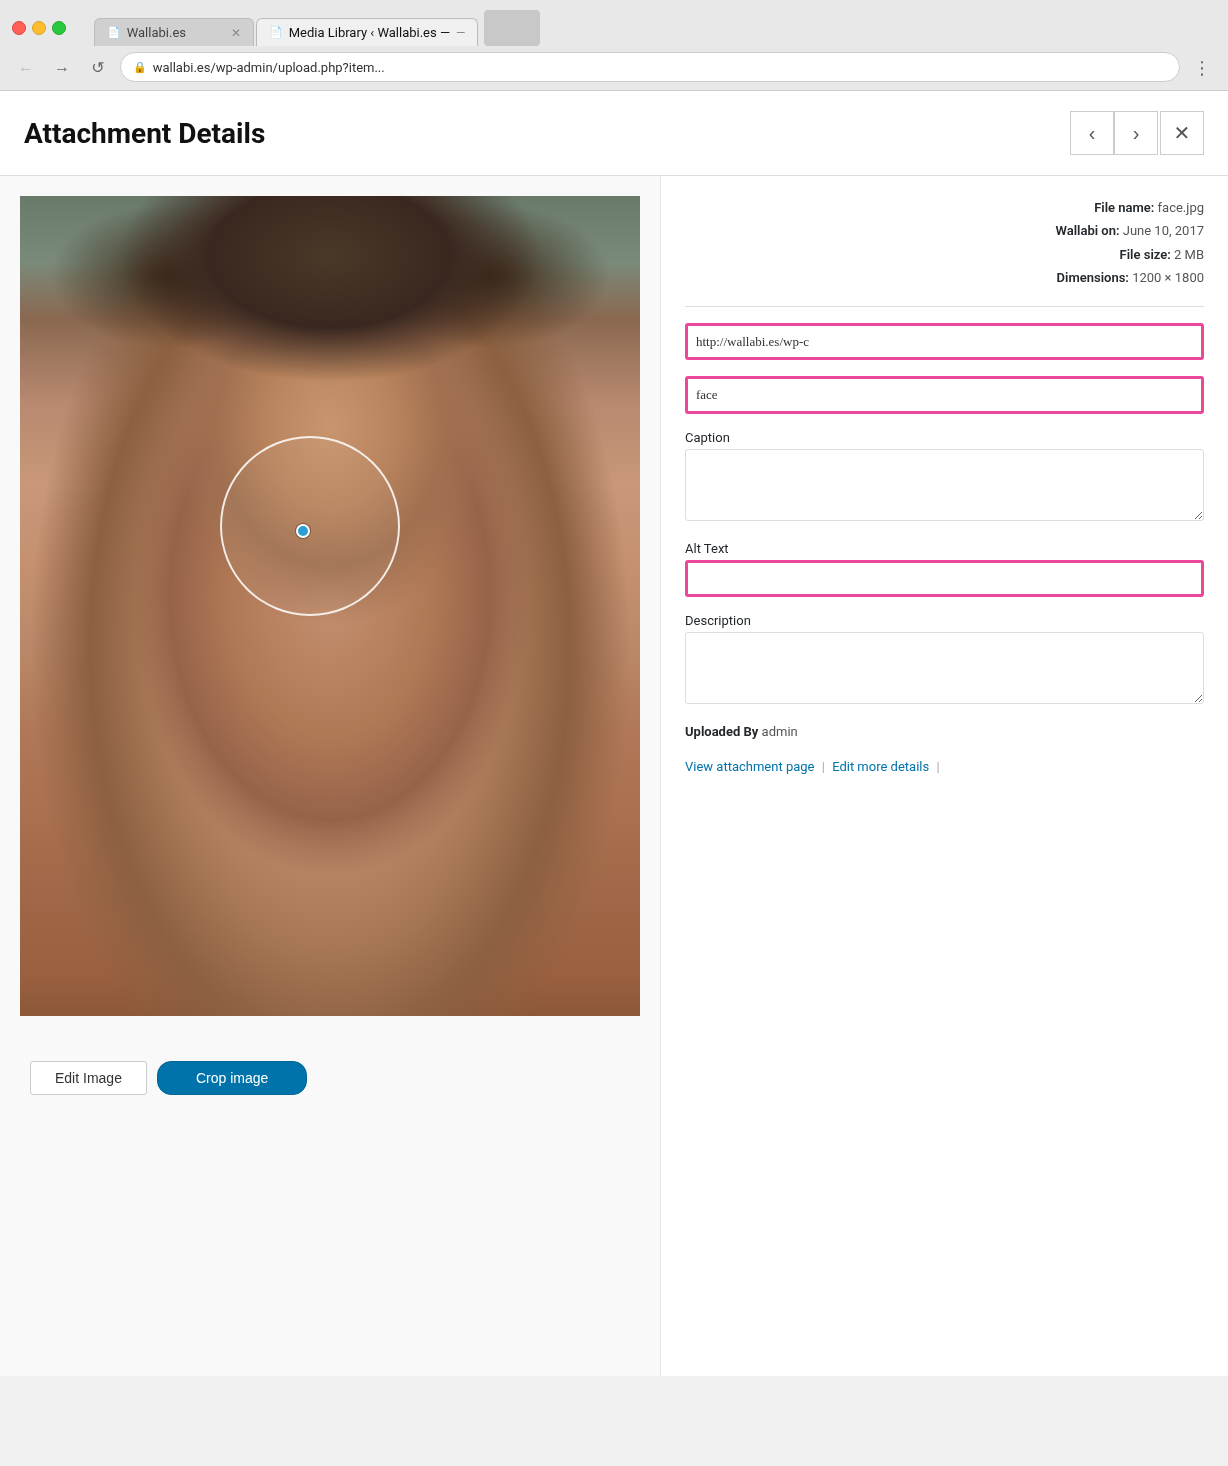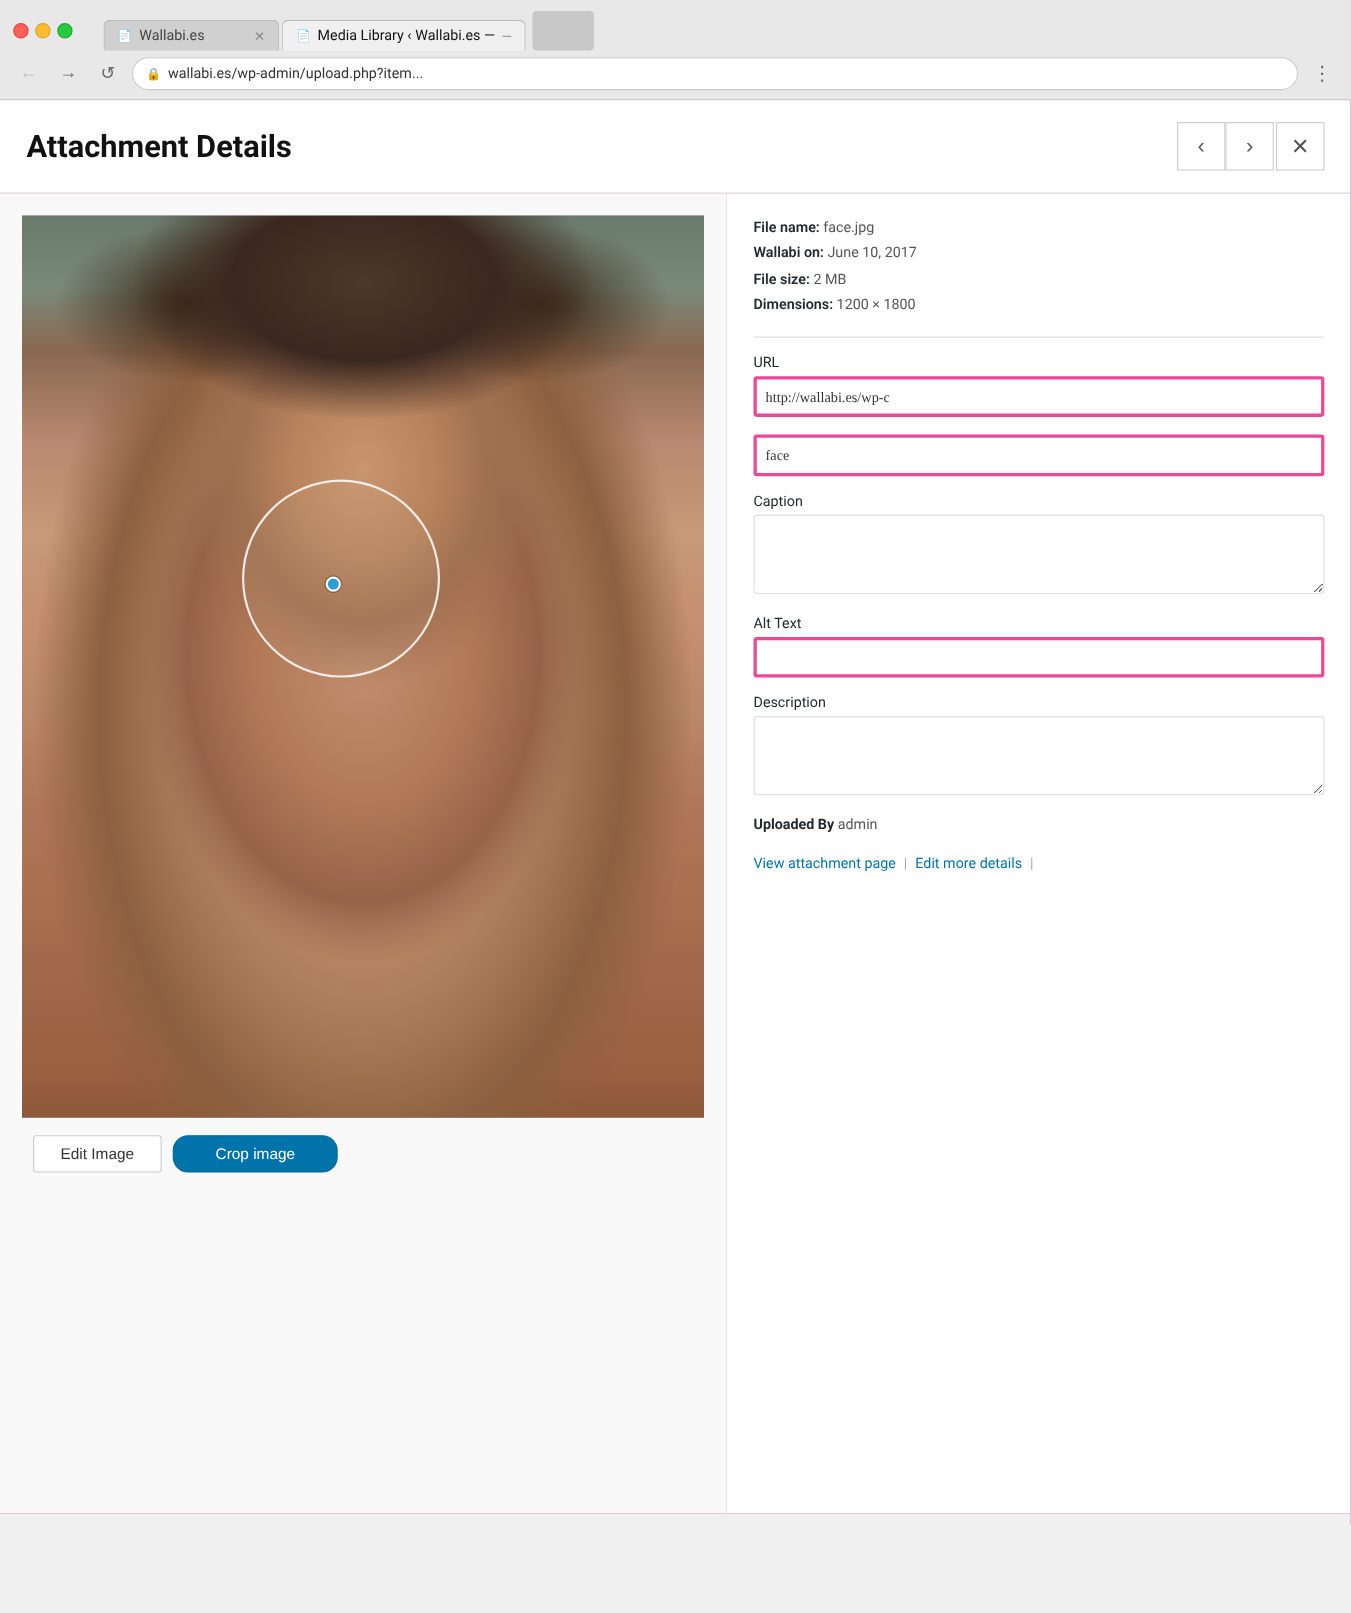--- a/index.html
+++ b/index.html
@@ -105,21 +105,21 @@
     .menu-btn {
       width: 28px; height: 28px;
       display: flex; align-items: center; justify-content: center;
       font-size: 18px;
       color: #666;
       cursor: pointer;
     }
 
     
     .main-window {
-      background: #be185d;
+      background: #0369a1;
       margin: 0;
     }
 
     .panel-header {
       display: flex;
       align-items: center;
       padding: 20px 24px;
       border-bottom: 1px solid #ddd;
       background: white;
     }
@@ -161,20 +161,21 @@
 
     
     .image-panel {
       width: 660px;
       flex-shrink: 0;
       display: flex;
       flex-direction: column;
       align-items: flex-end;
       padding: 20px;
       background: #f9f9f9;
+      gap: 29px;
     }
 
     .image-container {
       position: relative;
       width: 620px;
       height: 820px;
       overflow: hidden;
       background: #555;
     }
 
@@ -275,20 +276,21 @@
       padding: 20px 24px;
       background: white;
       border-left: 1px solid #e5e5e5;
     }
 
     .file-meta {
       font-size: 13px;
       line-height: 1.8;
       color: #555;
       margin-bottom: 16px;
+      text-align: right;
     }
     .file-meta strong {
       font-weight: 600;
       color: #23282d;
     }
 
     .meta-divider {
       border: none;
       border-top: 1px solid #ddd;
       margin: 16px 0;
@@ -438,21 +440,20 @@
         </div>
         <div>
           <strong>Dimensions:</strong>
           <span>1200 × 1800</span>
         </div>
       </div>
 
       <hr class="meta-divider">
 
       <div class="field-group">
-        <label class="field-label">URL</label>
         <input type="text" class="field-input" value="http://wallabi.es/wp-c" style="">
       </div>
 
       <div class="field-group">
         <input type="text" class="field-input" value="face" style="">
       </div>
 
       <div class="field-group">
         <label class="field-label">Caption</label>
         <textarea class="field-textarea" style=""></textarea>

